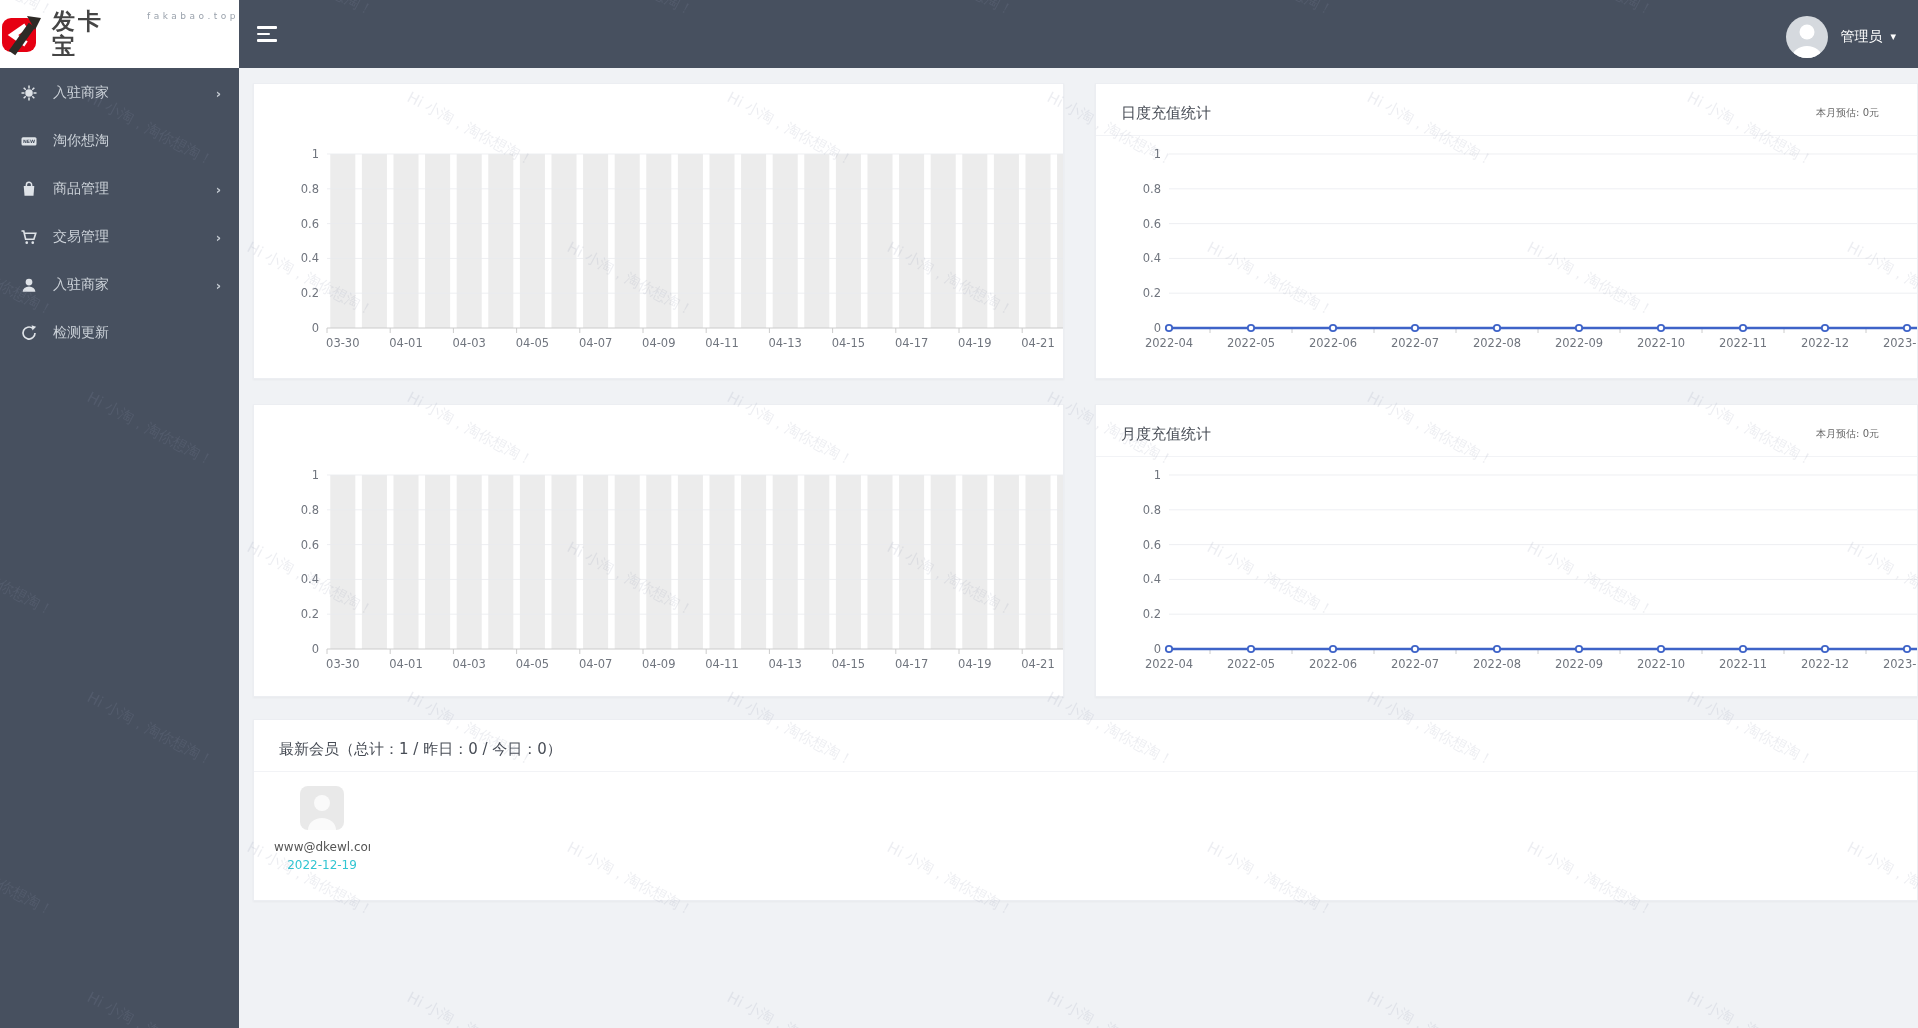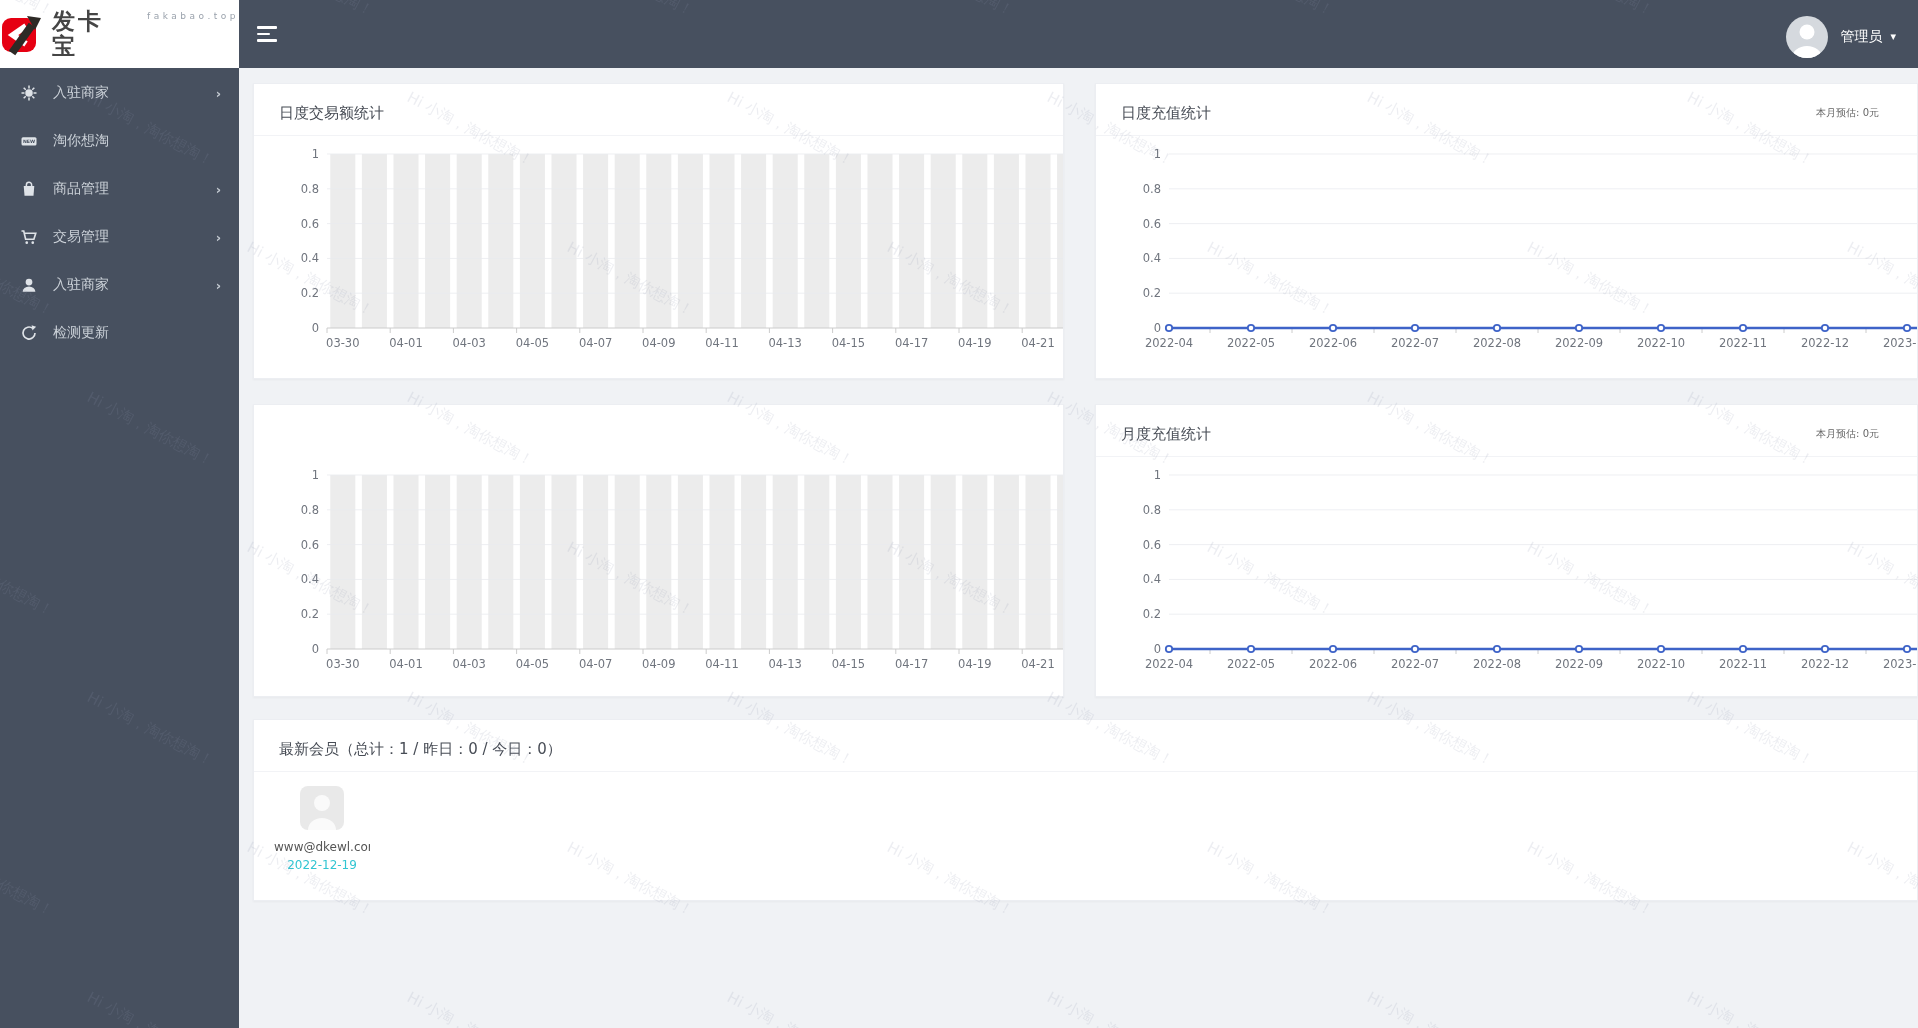--- a/index.html
+++ b/index.html
@@ -147,23 +147,20 @@
       </svg>
     </div>
     <span class="username">管理员</span>
     <span class="caret">▾</span>
   </div>
 </div>
 
 <div class="main">
 
   <div class="card" id="card-d-trade">
-    <div class="card-head">
-      <span class="card-title">日度交易额统计</span>
-    </div>
     <div class="chart"><svg width="880" height="240" xmlns="http://www.w3.org/2000/svg">
           <rect x="58.3" y="18" width="25" height="174" fill="#ececec"></rect>
           <rect x="89.89999999999999" y="18" width="25" height="174" fill="#ececec"></rect>
           <rect x="121.5" y="18" width="25" height="174" fill="#ececec"></rect>
           <rect x="153.10000000000002" y="18" width="25" height="174" fill="#ececec"></rect>
           <rect x="184.70000000000002" y="18" width="25" height="174" fill="#ececec"></rect>
           <rect x="216.3" y="18" width="25" height="174" fill="#ececec"></rect>
           <rect x="247.90000000000003" y="18" width="25" height="174" fill="#ececec"></rect>
           <rect x="279.50000000000006" y="18" width="25" height="174" fill="#ececec"></rect>
           <rect x="311.1" y="18" width="25" height="174" fill="#ececec"></rect>

